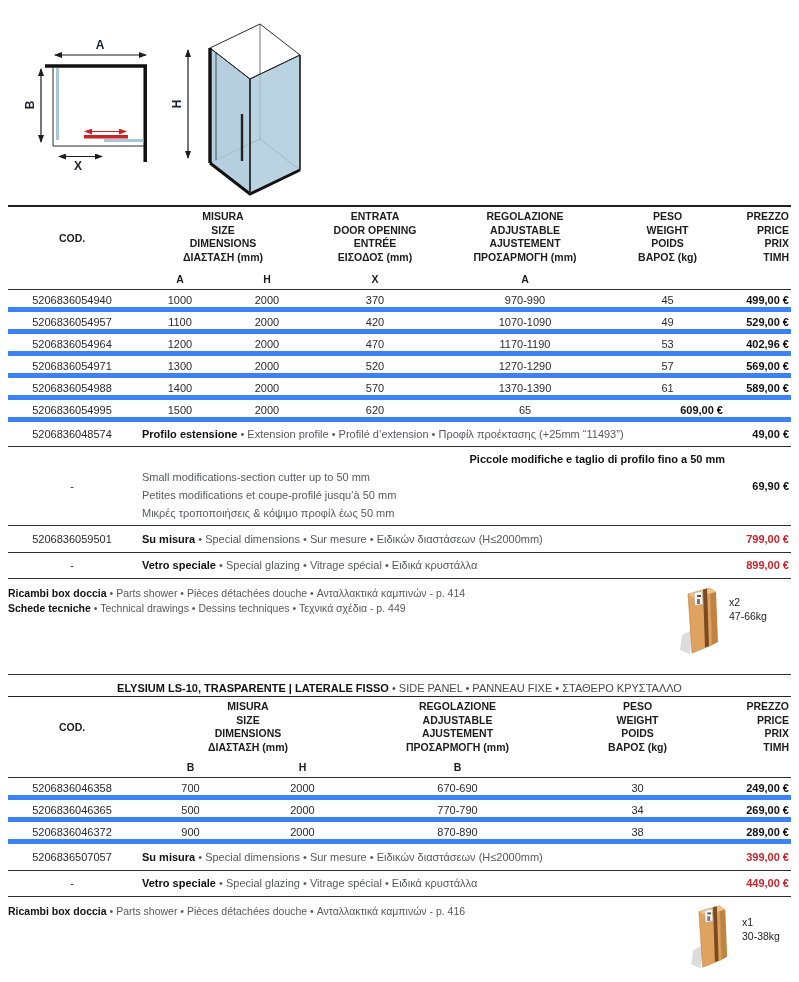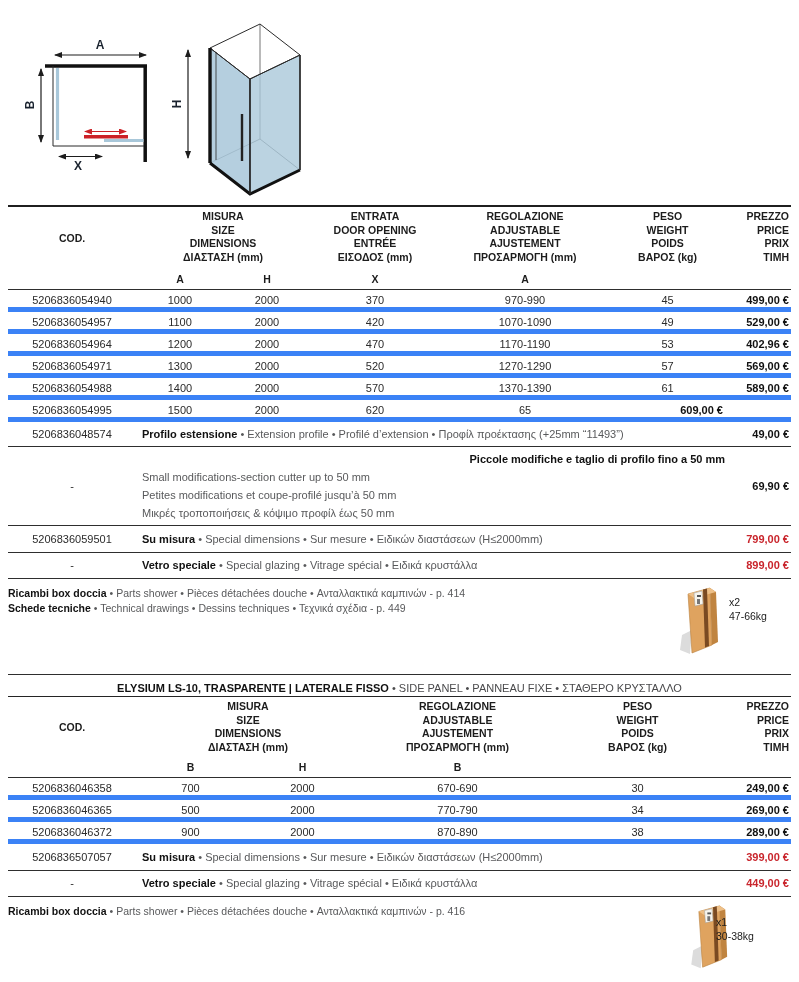--- a/index.html
+++ b/index.html
@@ -358,20 +358,20 @@
       <svg class="pkg" style="left:682px;" width="46" height="68" viewBox="0 0 46 72">
         <polygon points="2,50 12,45 10,69 0,65" fill="#dcdcdc"></polygon>
         <polygon points="8,9 30,3 32,60 12,68" fill="#dfa35f" stroke="#b97f3d" stroke-width="0.6"></polygon>
         <polygon points="30,3 36,7 38,57 32,60" fill="#c08440"></polygon>
         <polygon points="8,9 30,3 36,7 14,13" fill="#eec088"></polygon>
         <polygon points="23,4.5 27,3.5 29,61 25,62.5" fill="#7a4a22"></polygon>
         <polygon points="14,8 22,6 23,19 15,21" fill="#f7f5ee" stroke="#9a9a9a" stroke-width="0.5"></polygon>
         <rect x="17" y="10" width="4" height="2" fill="#555"></rect>
         <rect x="17" y="14" width="3" height="5" fill="#777"></rect>
       </svg>
-      <div class="pkg-txt" style="left:708px; top:18px;">
+      <div class="pkg-txt" style="left:734px; top:18px;">
         <div>x1</div>
         <div>30-38kg</div>
       </div>
     </div>
   </div>
 
 </div>
 
 </body></html>

